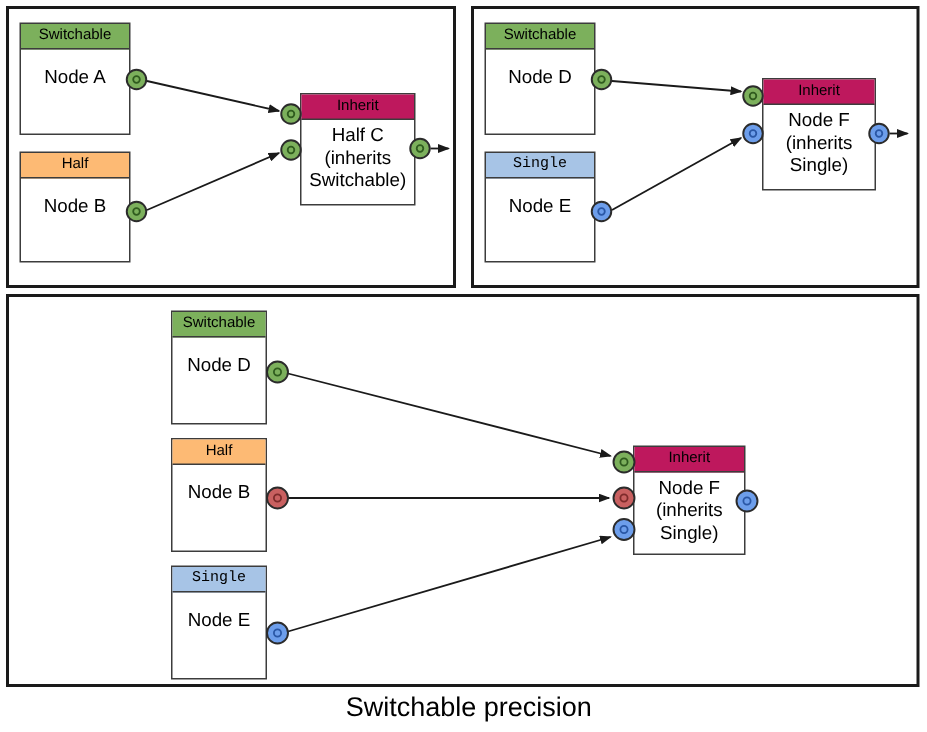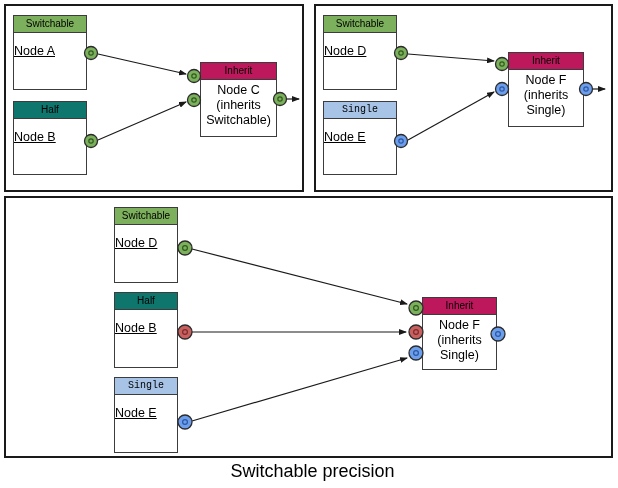--- a/index.html
+++ b/index.html
@@ -12,25 +12,25 @@
   }
   .node{
     position:absolute;background:#ffffff;border:1.5px solid #3c3c3c;box-sizing:border-box;
   }
   .node-header{
     height:16px;line-height:16px;text-align:center;font-size:10px;
     border-bottom:1.5px solid #3c3c3c;box-sizing:content-box;
     white-space:nowrap;overflow:hidden;
   }
   .hdr-switchable{background:#7CB05C;}
-  .hdr-half{background:#0f766e;}
+  .hdr-half{background:#fdba74;}
   .hdr-single{background:#A7C4E6;font-family:Liberation Mono, monospace;}
   .hdr-inherit{background:#be185d;}
   .node-body{
-    font-size:12.5px;padding-top:11px;text-decoration:underline;
+    text-align:center;font-size:12.5px;padding-top:11px;
   }
   .node-body-multi{
     text-align:center;font-size:12.5px;line-height:15px;padding-top:3px;
   }
   .node-body-multi span{display:block;}
   .overlay{position:absolute;left:0;top:0;width:618px;height:488px;pointer-events:none;}
   .caption{
     position:absolute;left:8px;top:461px;width:609px;text-align:center;
     font-size:18px;color:#000;
   }
@@ -52,21 +52,21 @@
       <div class="node-header hdr-switchable">Switchable</div>
       <div class="node-body">Node A</div>
     </div>
     <div class="node" style="left:7px;top:95px;width:74px;height:74px;">
       <div class="node-header hdr-half">Half</div>
       <div class="node-body">Node B</div>
     </div>
     <div class="node" style="left:194px;top:56px;width:77px;height:75px;">
       <div class="node-header hdr-inherit">Inherit</div>
       <div class="node-body-multi">
-        <span>Node C</span>
+        <span>Half C</span>
         <span>(inherits</span>
         <span>Switchable)</span>
       </div>
     </div>
   </div>
 
   <div class="panel" style="left:314px;top:4px;width:299px;height:188px;">
     <div class="node" style="left:7px;top:9px;width:74px;height:75px;">
       <div class="node-header hdr-switchable">Switchable</div>
       <div class="node-body">Node D</div>

